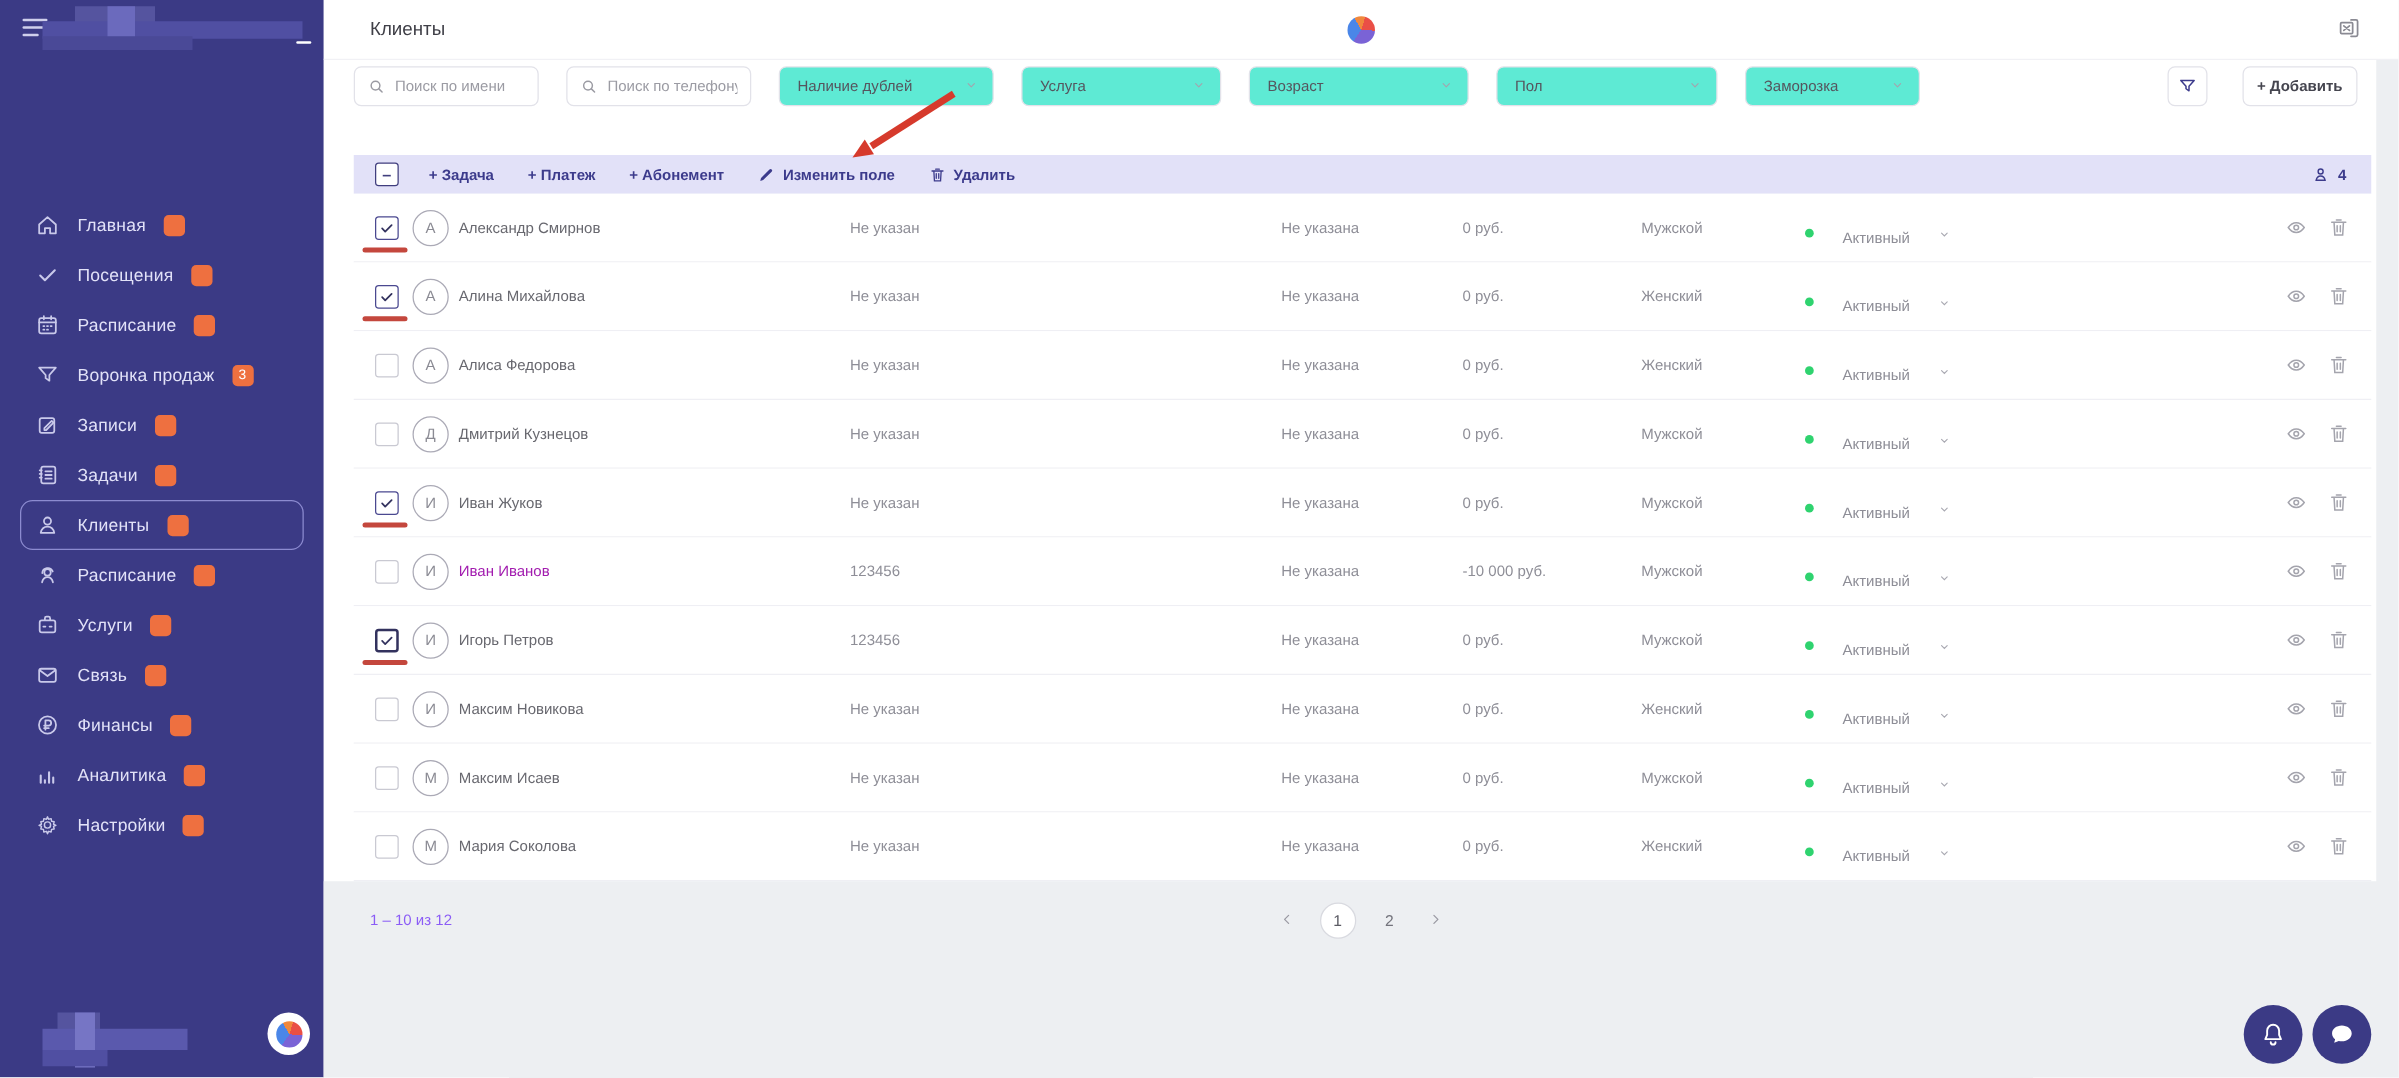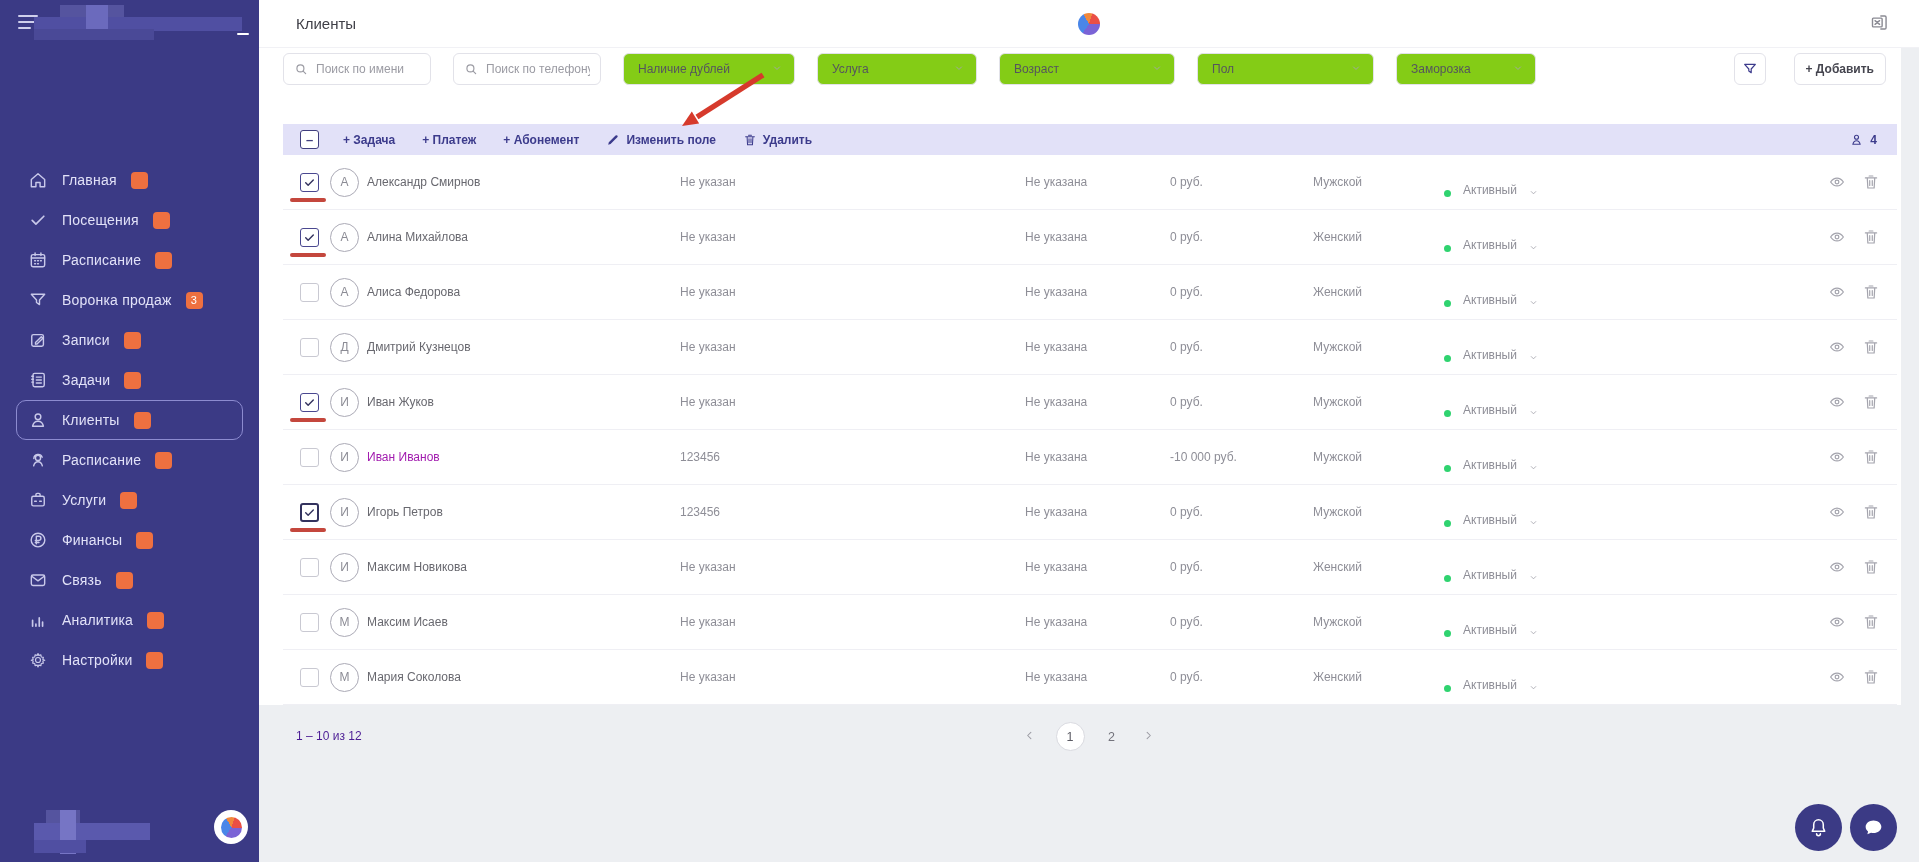--- a/index.html
+++ b/index.html
@@ -49,21 +49,21 @@
   .excel-btn svg { width:21px; height:21px; }
 
   
   .filters { display:flex; align-items:center; gap:22px; padding:4px 33px 0 24px; height:38px; flex-shrink:0; }
   .f-input { width:148px; height:32px; border:1px solid #e2e2e9; border-radius:6px; display:flex; align-items:center;
              gap:8px; padding:0 10px; background:#fff; }
   .f-input svg { width:14px; height:14px; color:#9b9ba3; flex-shrink:0; }
   .f-input input { border:none; outline:none; width:100%; font-size:12px; font-family:inherit; color:#55555e; }
   .f-input input::placeholder { color:#9b9ba3; }
   .dd { height:32px; border:1px solid #e2e2e9; border-radius:6px; display:flex; align-items:center;
-        justify-content:space-between; padding:0 12px 0 14px; font-size:12px; color:#55555e; background:#84cc16; cursor:pointer; }
+        justify-content:space-between; padding:0 12px 0 14px; font-size:12px; color:#55555e; background:#5eead4; cursor:pointer; }
   .dd svg { width:10px; height:10px; color:#a4a4ad; }
   #dropdowns { display:flex; gap:22px; }
   #dropdowns .dd:nth-child(1){width:172px;} #dropdowns .dd:nth-child(2){width:160px;}
   #dropdowns .dd:nth-child(3){width:176px;} #dropdowns .dd:nth-child(4){width:177px;}
   #dropdowns .dd:nth-child(5){width:140px;}
   .right-controls { margin-left:auto; display:flex; align-items:center; gap:28px; }
   .icon-btn { width:32px; height:32px; border:1px solid #e2e2e9; border-radius:6px; background:#fff; color:#3c3b8c;
               display:flex; align-items:center; justify-content:center; cursor:pointer; }
   .icon-btn svg { width:16px; height:16px; }
   .add-btn { height:32px; padding:0 11px; border:1px solid #e2e2e9; border-radius:6px; background:#fff;
@@ -90,30 +90,30 @@
   .cb svg { width:13px; height:13px; }
   .row.checked .cb { border-color:#4a4890; }
   .row.focused .cb { border:2px solid #33325e; }
   .row.annotated .cb-wrap::after { content:""; position:absolute; left:-10px; top:25px; width:36px; height:4px;
         border-radius:2px; background:#c4473d; }
   .avatar { width:29px; height:29px; border:1px solid #abaab6; border-radius:50%; display:flex; align-items:center;
             justify-content:center; color:#8b8b94; font-size:12px; }
   .name { color:#68686f; cursor:pointer; }
   .row.highlighted .name { color:#a21caf; }
   .cell { color:#8e8e97; }
-  .status { display:flex; align-items:flex-end; gap:12px; color:#8e8e97; cursor:pointer;margin-top:16px; }
+  .status { display:flex; align-items:flex-start; gap:23px; color:#8e8e97; cursor:pointer;margin-top:16px; }
   .dot { width:7px; height:7px; border-radius:50%; background:#2fd36f; }
   .status svg { width:9px; height:9px; color:#a8a8b1; }
   .icons { display:flex; gap:15px; justify-content:flex-end; color:#a4a4ad; }
   .icons button { background:none; border:none; color:#a4a4ad; cursor:pointer; width:19px; height:19px; padding:0; }
   .icons svg { width:18px; height:18px; }
 
   
   .footer-area { flex:1; background:#edeff2; position:relative; }
-  .range { position:absolute; left:37px; top:24px; font-size:12px; color:#4c1d95; }
+  .range { position:absolute; left:37px; top:24px; font-size:12px; color:#8b5cf6; }
   .pager { display:flex; align-items:center; justify-content:center; gap:16px; padding-top:17px; }
   .pg-chev { background:none; border:none; color:#9a9aa3; cursor:pointer; width:20px; height:20px; }
   .pg-chev svg { width:11px; height:11px; }
   .pg-num { min-width:22px; height:29px; display:flex; align-items:center; justify-content:center; font-size:12.5px;
             color:#73737c; cursor:pointer; background:none; border:none; font-family:inherit; }
   .pg-num.current { width:29px; border:1px solid #d9dae0; border-radius:50%; background:#fff; color:#5b5b64; }
 
   
   .fab { position:absolute; width:47px; height:47px; border-radius:50%; background:#3b3a85; color:#fff; border:none;
          display:flex; align-items:center; justify-content:center; cursor:pointer; }
@@ -236,36 +236,36 @@
               <path d="M9.5 7V5.5A1.5 1.5 0 0 1 11 4h2a1.5 1.5 0 0 1 1.5 1.5V7M8 13.5h2M14 13.5h2"></path>
             </svg>
           </span>
     <span class="m-label">Услуги</span>
     <span class="m-badge" hidden=""></span>
   </div>
 
   <div class="m-item">
     <span class="m-icon">
             <svg viewBox="0 0 24 24" fill="none" stroke="currentColor" stroke-width="1.7" stroke-linecap="round" stroke-linejoin="round">
+              <rect x="4" y="6" width="16" height="12.5" rx="2"></rect>
+              <path d="M4.5 7.5 12 13l7.5-5.5"></path>
+            </svg>
+          </span>
+    <span class="m-label">Связь</span>
+    <span class="m-badge" hidden=""></span>
+  </div>
+
+  <div class="m-item">
+    <span class="m-icon">
+            <svg viewBox="0 0 24 24" fill="none" stroke="currentColor" stroke-width="1.7" stroke-linecap="round" stroke-linejoin="round">
               <circle cx="12" cy="12" r="8.2"></circle>
               <path d="M10 16.5v-9h3a2.5 2.5 0 0 1 0 5h-4.2M8.8 15h4.4"></path>
             </svg>
           </span>
     <span class="m-label">Финансы</span>
-    <span class="m-badge" hidden=""></span>
-  </div>
-
-  <div class="m-item">
-    <span class="m-icon">
-            <svg viewBox="0 0 24 24" fill="none" stroke="currentColor" stroke-width="1.7" stroke-linecap="round" stroke-linejoin="round">
-              <rect x="4" y="6" width="16" height="12.5" rx="2"></rect>
-              <path d="M4.5 7.5 12 13l7.5-5.5"></path>
-            </svg>
-          </span>
-    <span class="m-label">Связь</span>
     <span class="m-badge" hidden=""></span>
   </div>
 
   <div class="m-item">
     <span class="m-icon">
             <svg viewBox="0 0 24 24" fill="none" stroke="currentColor" stroke-width="2" stroke-linecap="round" stroke-linejoin="round">
               <path d="M5.5 19.5v-7M9.5 19.5v-2.5M13.5 19.5V9.5M17.5 19.5v-5"></path>
             </svg>
           </span>
     <span class="m-label">Аналитика</span>

